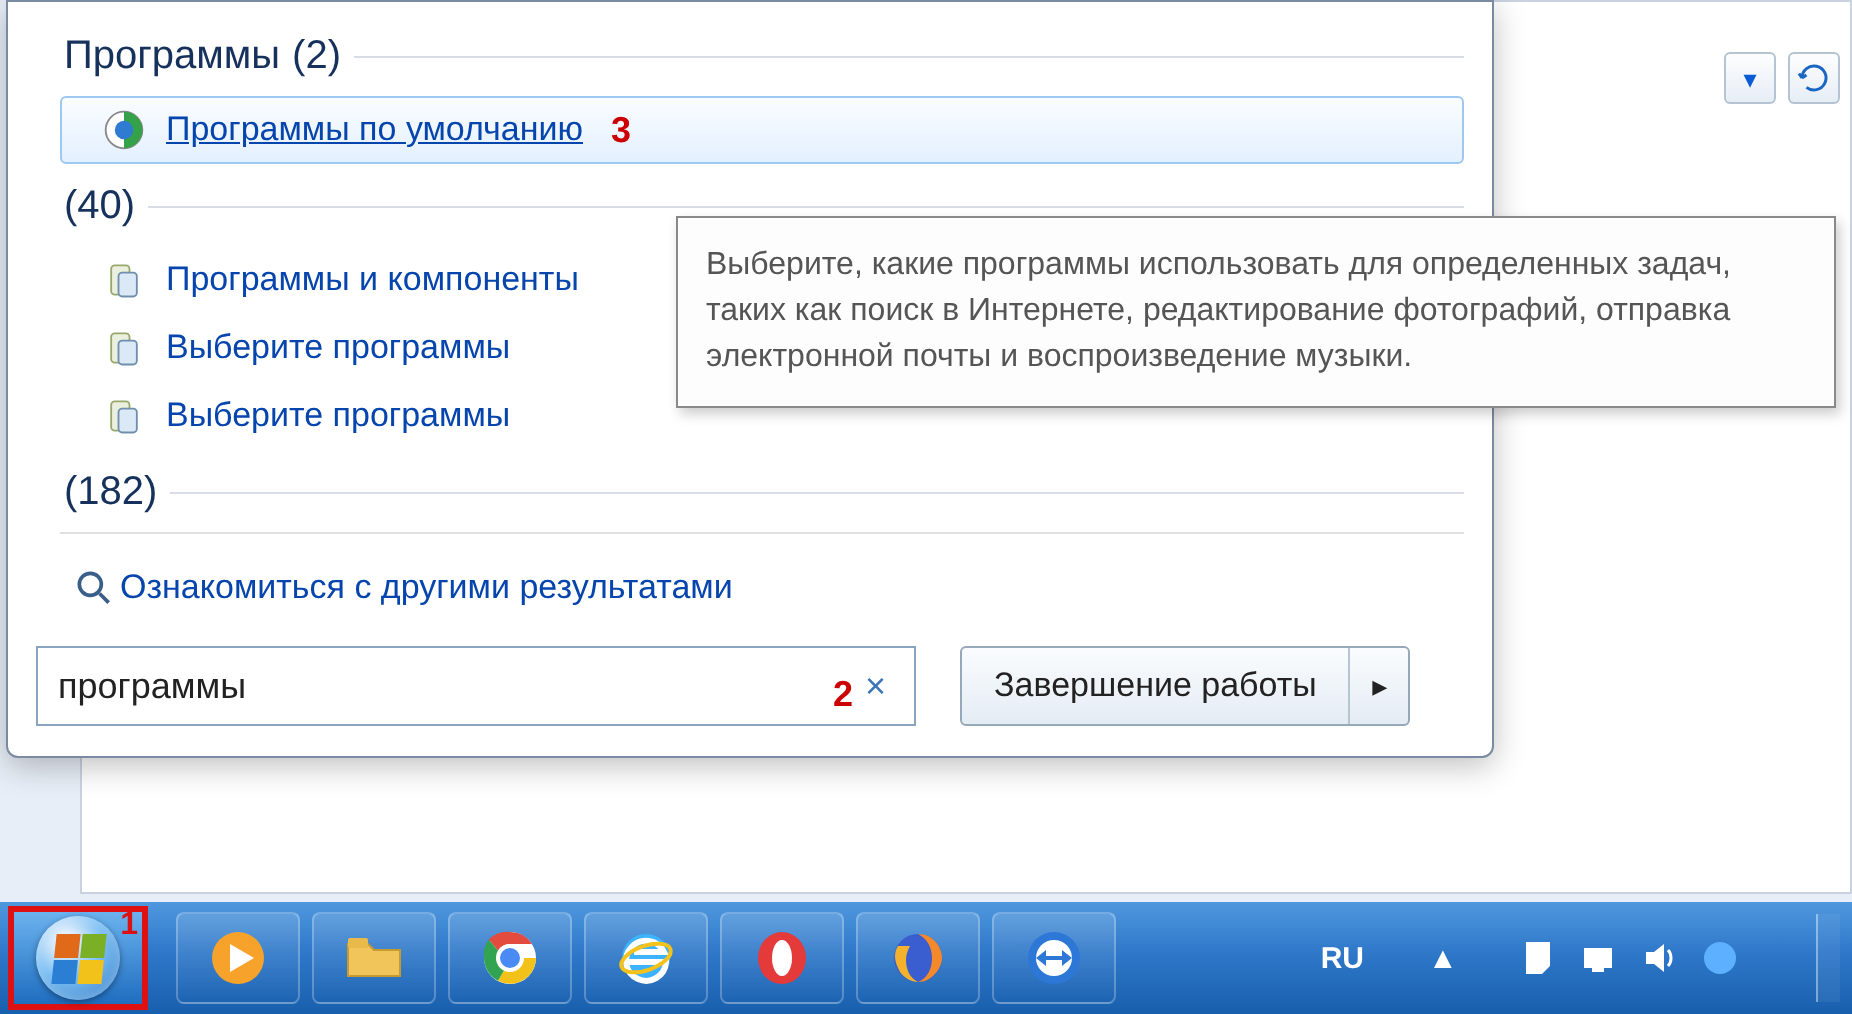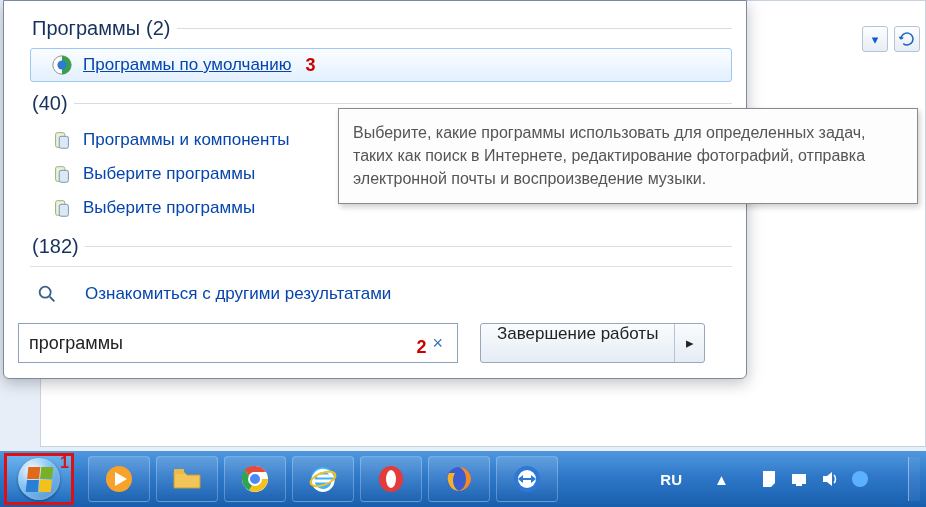--- a/index.html
+++ b/index.html
@@ -42,42 +42,42 @@
     border: 1px solid #9ec8f2;
   }
   .result-item .label { color: #0645ad; font-size: 17px; }
   .result-item.selected .label { text-decoration: underline; }
   .ann-3 { color:#c00; font-weight:700; font-size:18px; margin-left:4px; }
   .icon16 { width: 22px; height: 22px; flex: 0 0 22px; display:flex; align-items:center; justify-content:center; }
 
   .divider { height:1px; background:#e0e0e0; margin: 4px 0 10px 0; }
 
   .see-more {
-    display:flex; align-items:center; gap:27px; padding: 6px 4px 6px 6px; color:#0645ad; font-size:17px;
+    display:flex; align-items:center; gap:2px; padding: 6px 4px 6px 6px; color:#0645ad; font-size:17px;
     cursor:pointer;
     text-align:center;
   }
   .see-more .mag { width:22px; height:22px; display:flex;align-items:center;justify-content:center; color:#3a5e8a; }
 
   .search-row {
     position:absolute; left:14px; right:14px; bottom:14px; height:42px;
     display:flex; align-items:center; gap:22px;
   }
   .search-box {
     flex: 0 0 440px; height: 40px; border:1px solid #8aa3bf; background:#fff; display:flex; align-items:center;
     padding: 0 8px 0 10px;
   }
   .search-text { flex:1; border:none; outline:none; font-size:18px; color:#222; font-family:inherit; background:transparent; }
   .ann-2 { color:#c00; font-weight:700; font-size:18px; margin-left:4px; align-self:flex-end; margin-bottom:4px; }
   .clear-x { color:#3a74b9; font-size:18px; cursor:pointer; padding:0 6px; }
   .shutdown {
     height:40px; display:flex; align-items:stretch; border:1px solid #97a8bb; border-radius:3px; overflow:hidden;
     background:linear-gradient(#fafcfe,#e4ecf4);
   }
-  .shutdown .main { padding:0 16px; display:flex; font-size:17px; color:#222; cursor:pointer; }
+  .shutdown .main { padding:0 16px; display:flex; align-items:center; font-size:17px; color:#222; cursor:pointer; }
   .shutdown .arrow { width:30px; border-left:1px solid #b7c4d3; display:flex; align-items:center; justify-content:center; cursor:pointer; color:#222; }
 
   
   .tooltip {
     position:absolute; left:338px; top:108px; width:580px; padding:12px 14px;
     background:#fdfdfd; border:1px solid #8a8a8a; color:#555; font-size:16px; line-height:1.45;
     box-shadow: 2px 3px 6px rgba(0,0,0,.2);
   }
 
   

